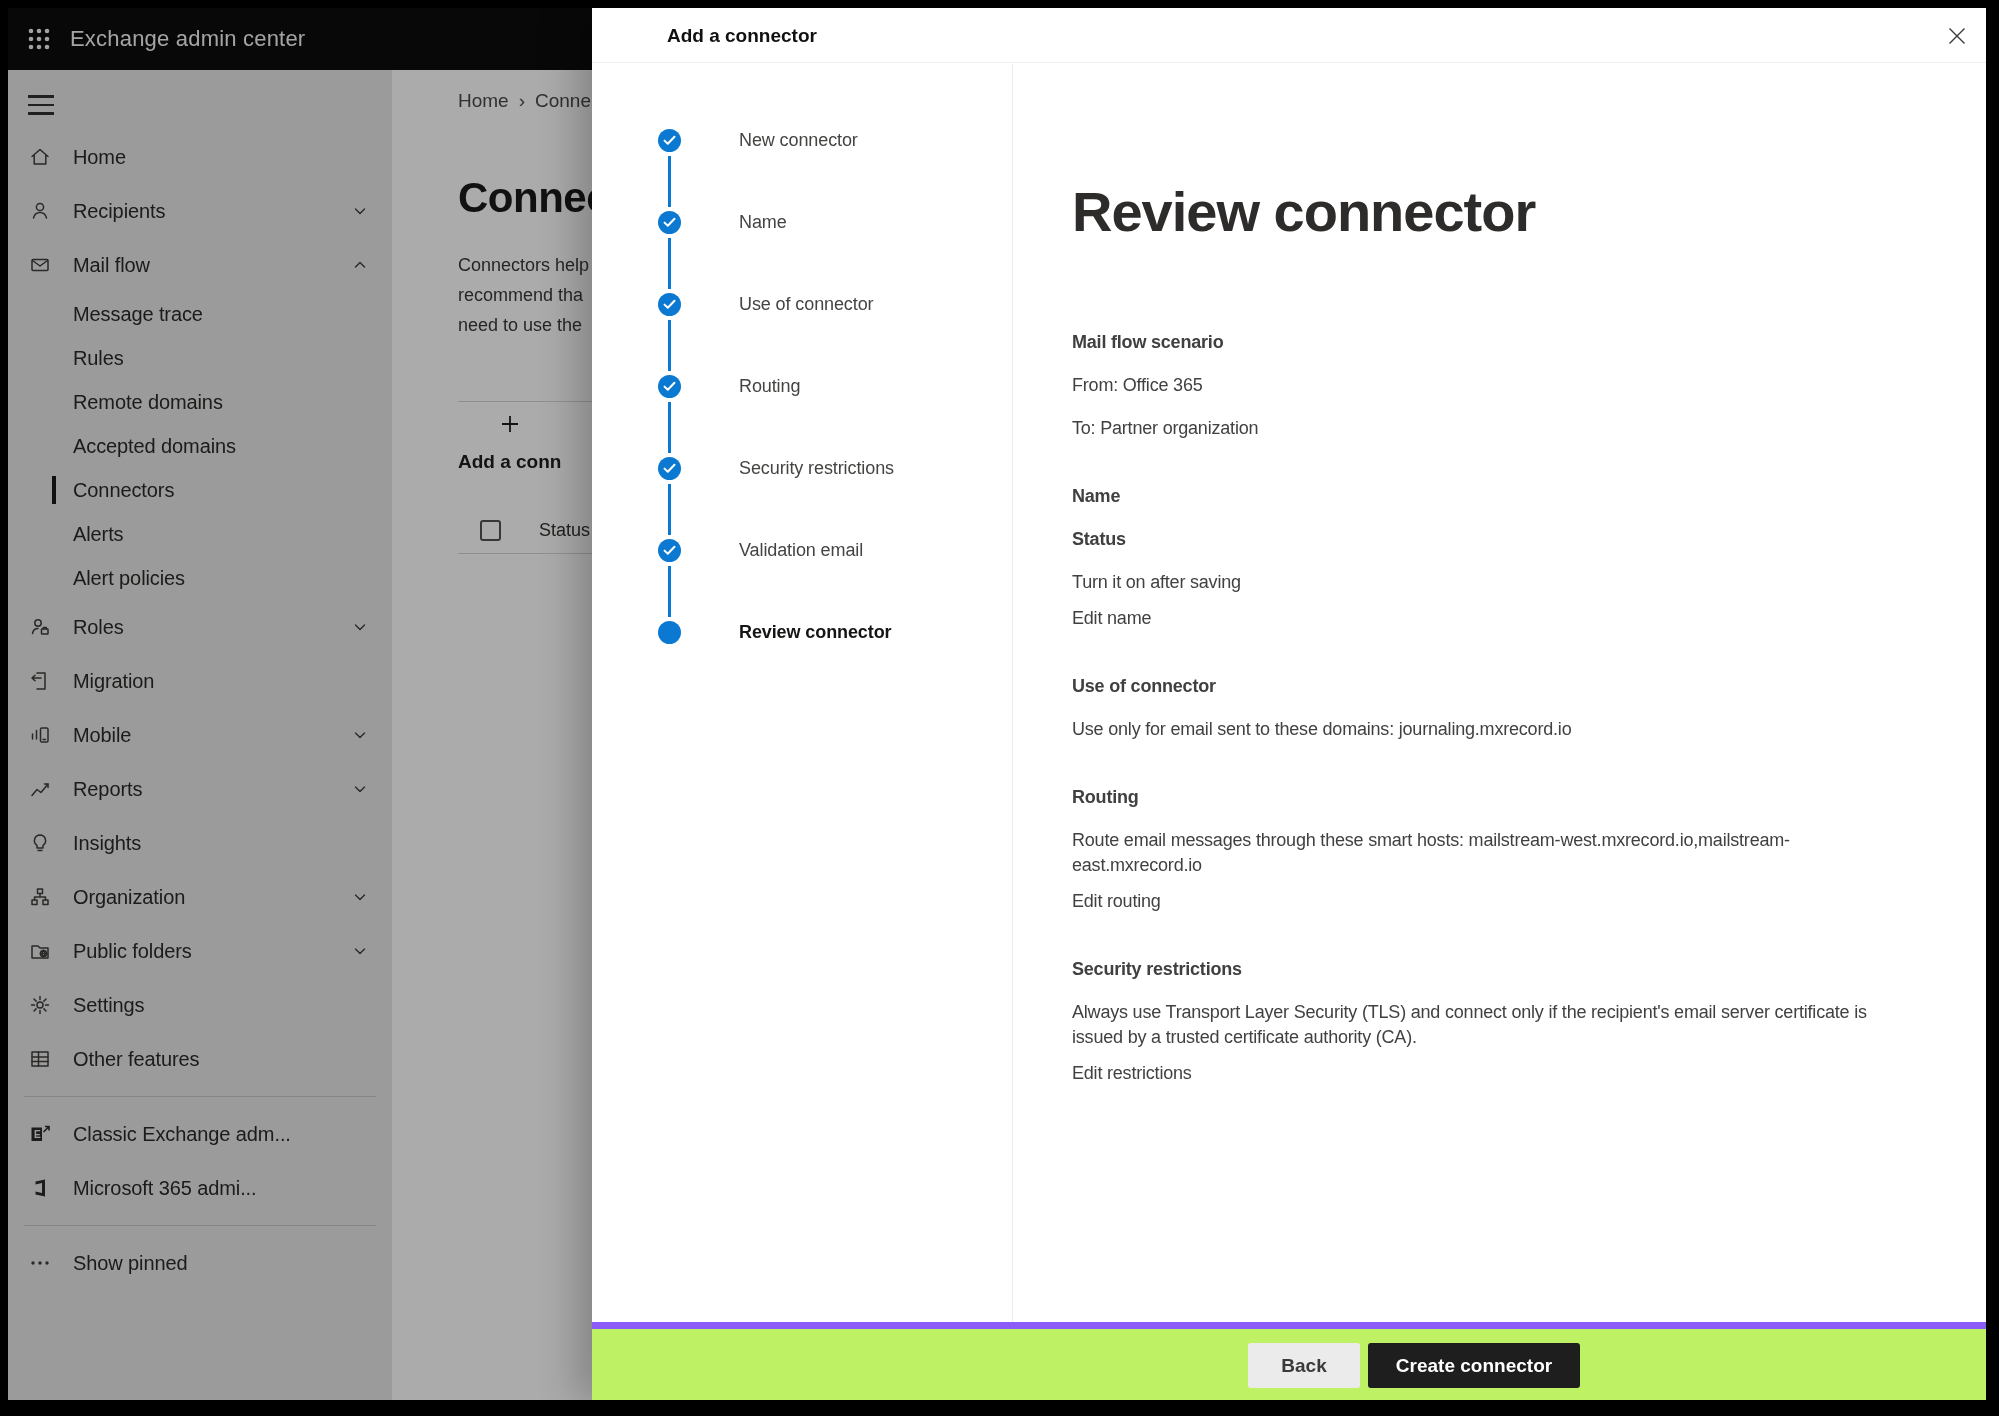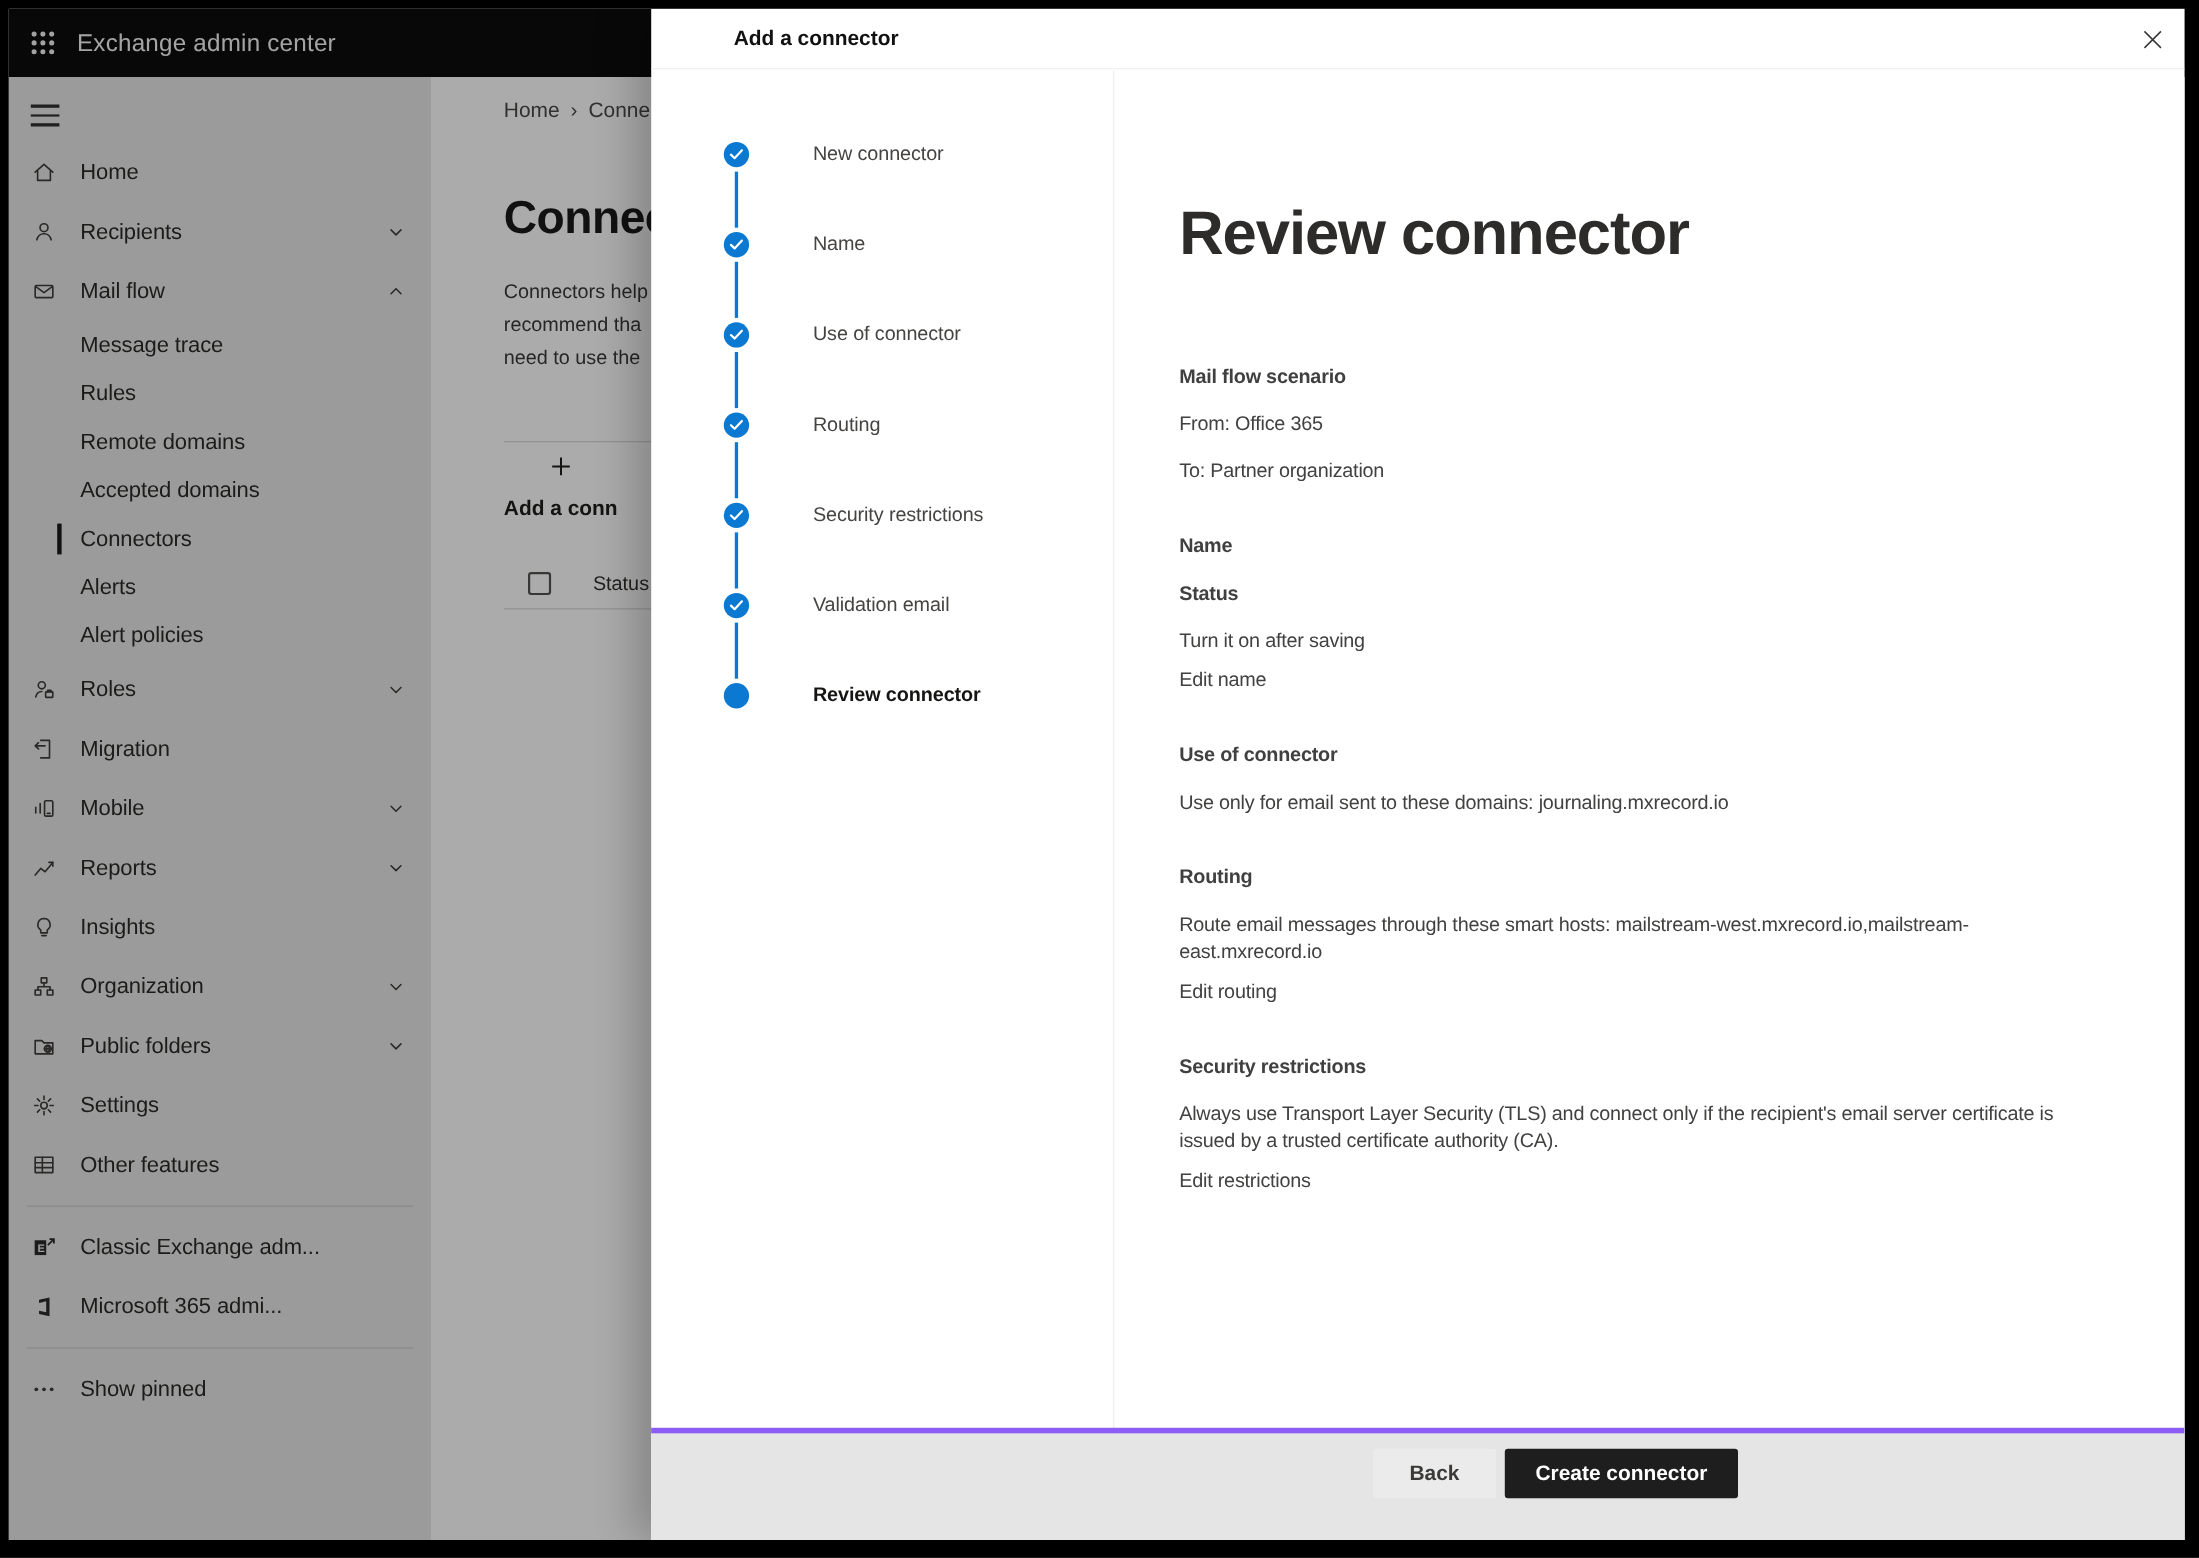--- a/index.html
+++ b/index.html
@@ -60,21 +60,21 @@
   .step:not(:last-child)::after{content:"";position:absolute;left:76px;top:57px;width:3px;height:51px;background:var(--accent);}
 
   #content-col{position:absolute;left:421px;top:0;right:0;height:100%;padding:115px 0 0 59px;}
   #rv-heading{font-size:56px;font-weight:700;color:#2d2c2b;letter-spacing:-1px;line-height:66px;margin:0 0 85px 0;}
   #rv-blocks{width:815px;font-size:18px;color:#414140;letter-spacing:-0.2px;}
   .rv-heading{font-weight:700;color:#404040;line-height:25px;margin:0 0 18px 0;}
   .rv-line{line-height:25px;margin:0 0 18px 0;}
   .rv-link{line-height:25px;margin:-7px 0 18px 0;cursor:pointer;}
   .rv-gap{height:25px;}
 
-  #modal-footer{position:absolute;left:0;bottom:0;width:100%;height:102px;border-top:5px solid #8b5cf6;background:#e5e5e5;}
+  #modal-footer{position:absolute;left:0;bottom:0;width:100%;height:78px;border-top:7px solid #8b5cf6;background:#bef264;}
   #back-btn{position:absolute;left:656px;top:14px;width:112px;height:45px;background:#ebebeb;border:none;border-radius:3px;
             font-family:inherit;font-size:19px;font-weight:700;color:#3b3a39;cursor:pointer;}
   #create-btn{position:absolute;left:776px;top:14px;width:212px;height:45px;background:var(--primary-btn);border:none;border-radius:3px;
             font-family:inherit;font-size:19px;font-weight:700;color:#fff;cursor:pointer;}
 </style>
 </head>
 <body>
 
 <div id="screen">
   <div id="frame">

